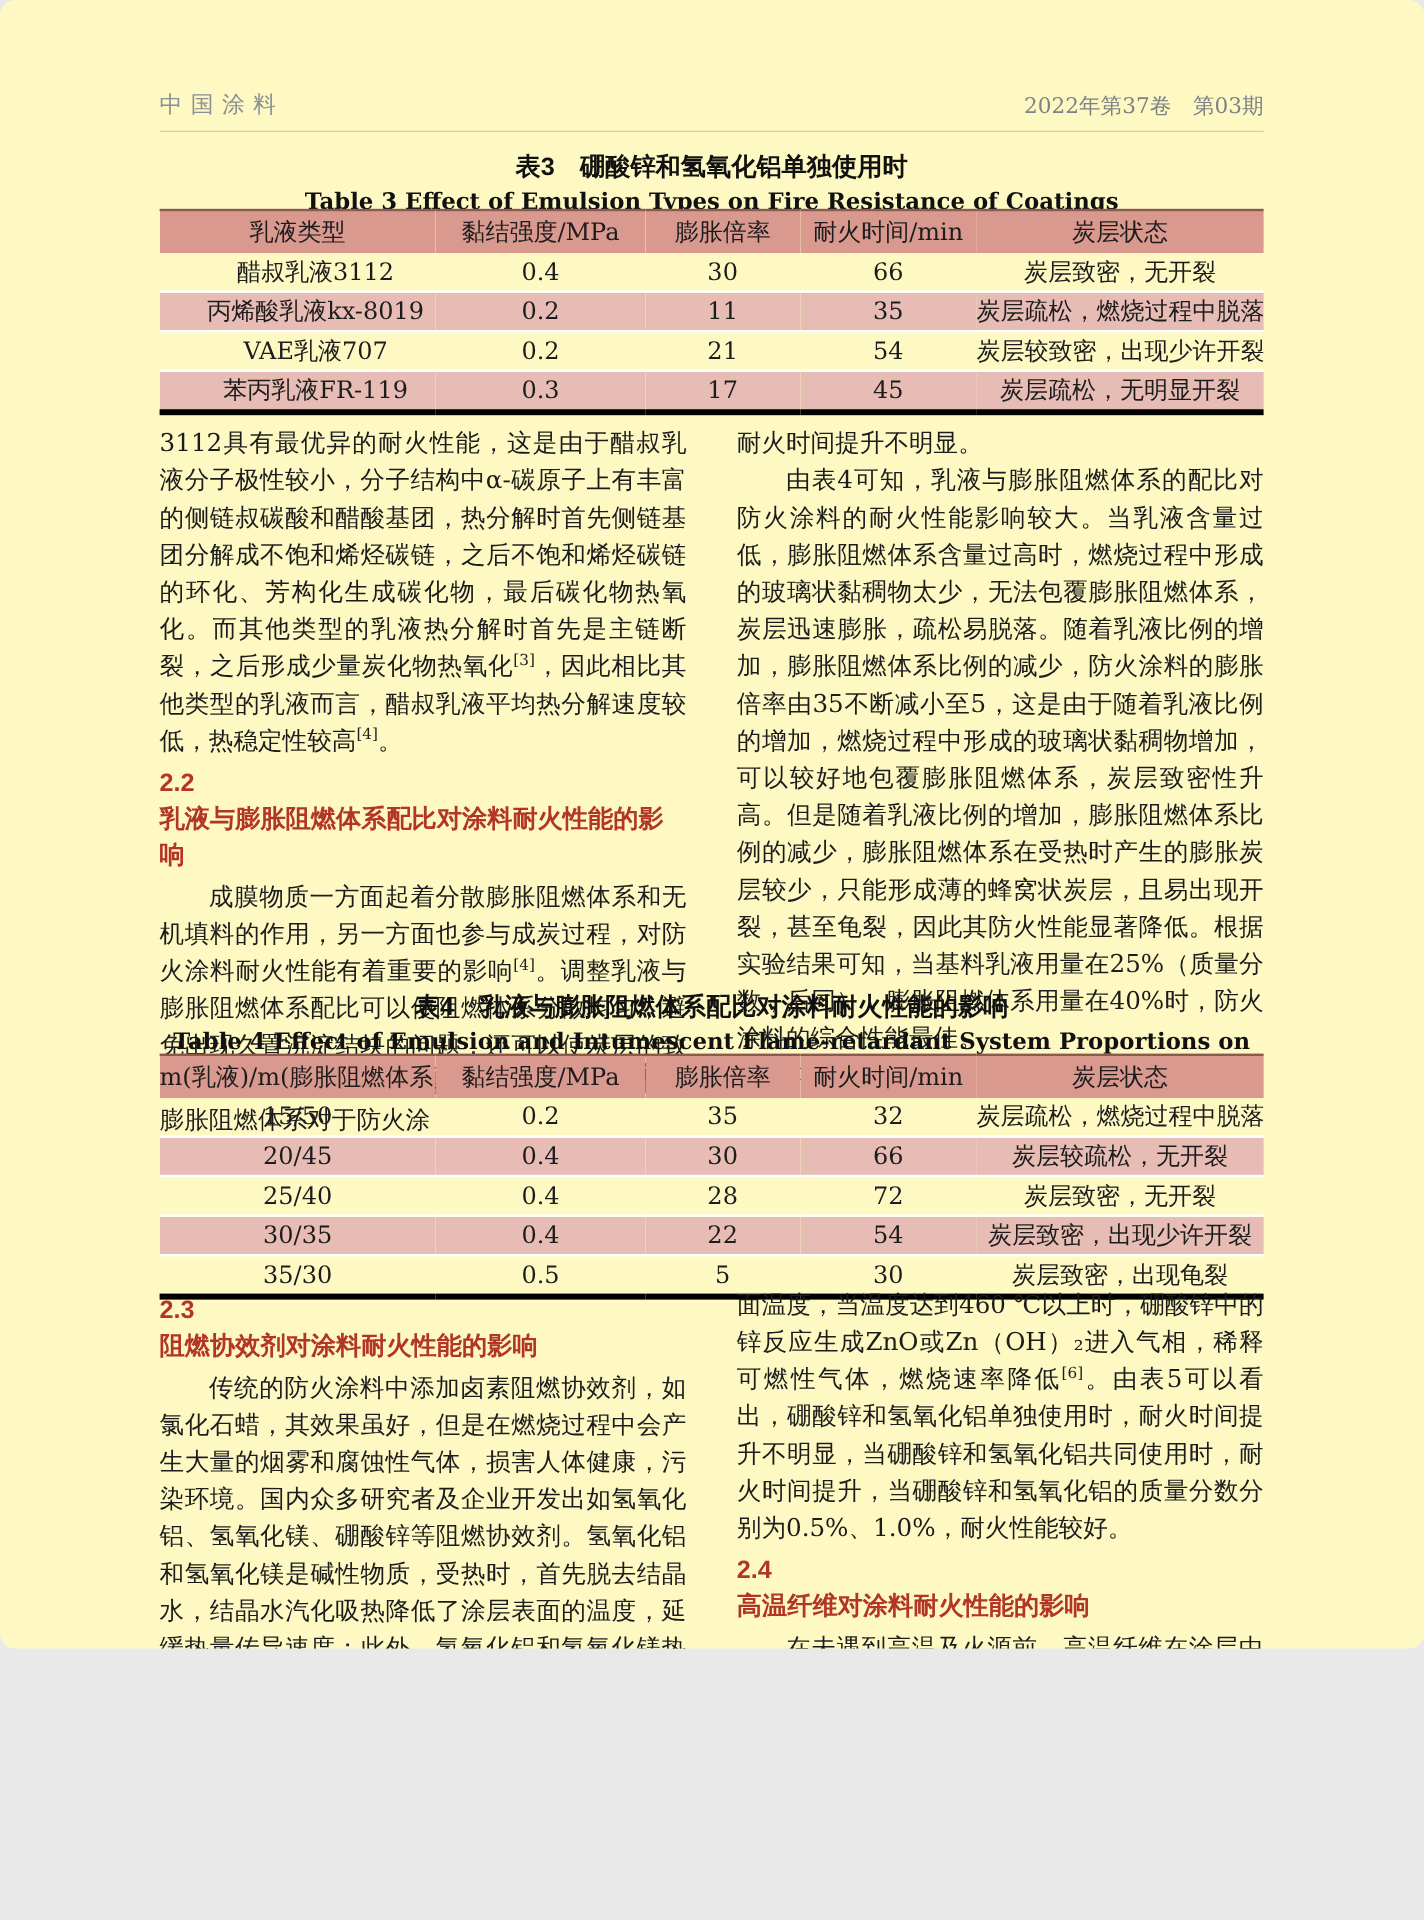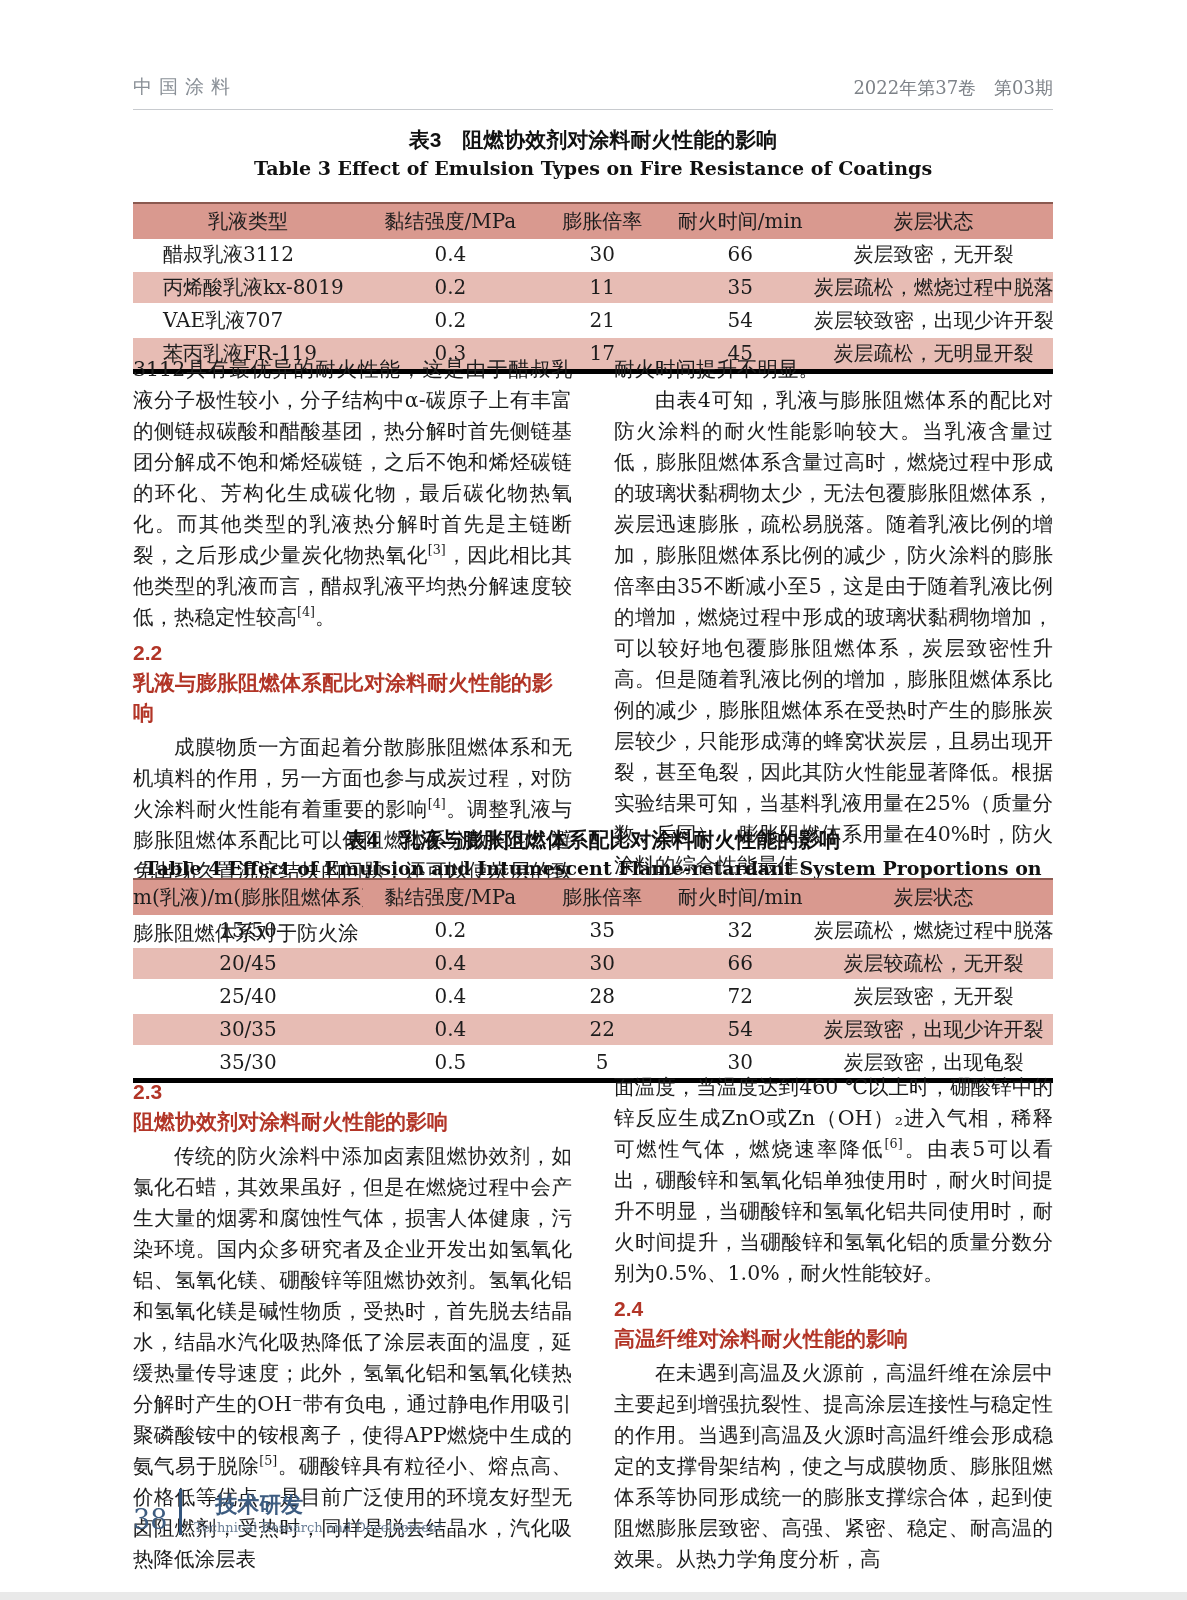--- a/index.html
+++ b/index.html
@@ -1,20 +1,21 @@
 <!DOCTYPE html>
 <html><head>
 <meta charset="utf-8">
 <style>
   html,body{margin:0;padding:0;background:#e9e9e9;}
   .page{
-    position:relative;width:1187px;height:1592px;margin:0 auto;
-    background:#ffffff;overflow:hidden;
+    position:relative;width:1187px;height:1374px;margin:0 auto;
+    background:#fef9c3;overflow:hidden;
     font-family:"DejaVu Serif","Liberation Serif",serif;
     color:#1c1c1c;
+    border-radius:13px;
   }
   
   .page-header{
     position:absolute;top:74px;left:133px;width:920px;
     display:flex;justify-content:space-between;align-items:flex-end;
     padding-bottom:9px;border-bottom:1px solid #c8cbcf;
   }
   .journal-name{font-size:19px;color:#8a9097;letter-spacing:7px;font-family:"Liberation Sans",sans-serif;}
   .issue-info{font-size:18px;color:#7d8288;}
   
@@ -23,21 +24,21 @@
   .cap-en{font-weight:bold;font-size:19px;color:#111;margin-top:2px;}
   
   table.dt{position:absolute;left:133px;width:920px;border-collapse:collapse;table-layout:fixed;
     font-size:20px;}
   table.dt th,table.dt td{padding:0;height:31px;text-align:center;font-weight:normal;line-height:31px;
     overflow:hidden;white-space:nowrap;}
   table.dt thead tr{background:#d9998f;border-top:2px solid #8a5950;}
   table.dt thead th{height:35px;line-height:35px;}
   table.dt tbody tr.alt{background:#e7bcb4;border-top:2px solid #fff;border-bottom:2px solid #fff;margin-top:18px;}
   table.dt tbody tr:last-child{border-bottom:5px solid #000000;}
-  table.t3 td.c0{text-align:left;padding-left:30px;}
+  table.t3 td.c0{text-align:center;padding-left:30px;}
   .w0{width:25%}.w1{width:19%}.w2{width:14%}.w3{width:16%}.w4{width:26%}
   
   .cols{position:absolute;left:133px;width:920px;display:flex;gap:42px;}
   .col{width:448px;font-size:20.5px;line-height:31px;text-align:justify;}
   .col p{margin:0;}
   .col p.indent{text-indent:2em;}
   sup{font-size:0.62em;vertical-align:super;line-height:0;}
   .sec-head{
     display:flex;font-family:"Liberation Sans",sans-serif;font-weight:bold;
     color:#b23527;font-size:21px;line-height:30px;margin:5px 0 4px 0;text-align:left;flex-direction:column;
@@ -55,25 +56,25 @@
 <body>
 
 <div class="page">
 
   <div class="page-header">
     <span class="journal-name">中国涂料</span>
     <span class="issue-info">2022年第37卷　第03期</span>
   </div>
 
   <div class="tbl-caption" style="top:126px;">
-    <div class="cap-zh">表3　阻燃协效剂对涂料耐火性能的影响</div>
+    <div class="cap-zh">表3　硼酸锌和氢氧化铝单独使用时</div>
     <div class="cap-en">Table 3   Effect of Emulsion Types on Fire Resistance of Coatings</div>
   </div>
 
-  <table class="dt t3" style="top:202px;">
+  <table class="dt t3" style="top:174px;">
     <colgroup>
         <col class="w0">
         <col class="w1">
         <col class="w2">
         <col class="w3">
         <col class="w4">
       </colgroup>
     <thead>
       <tr>
         <th>乳液类型</th>

